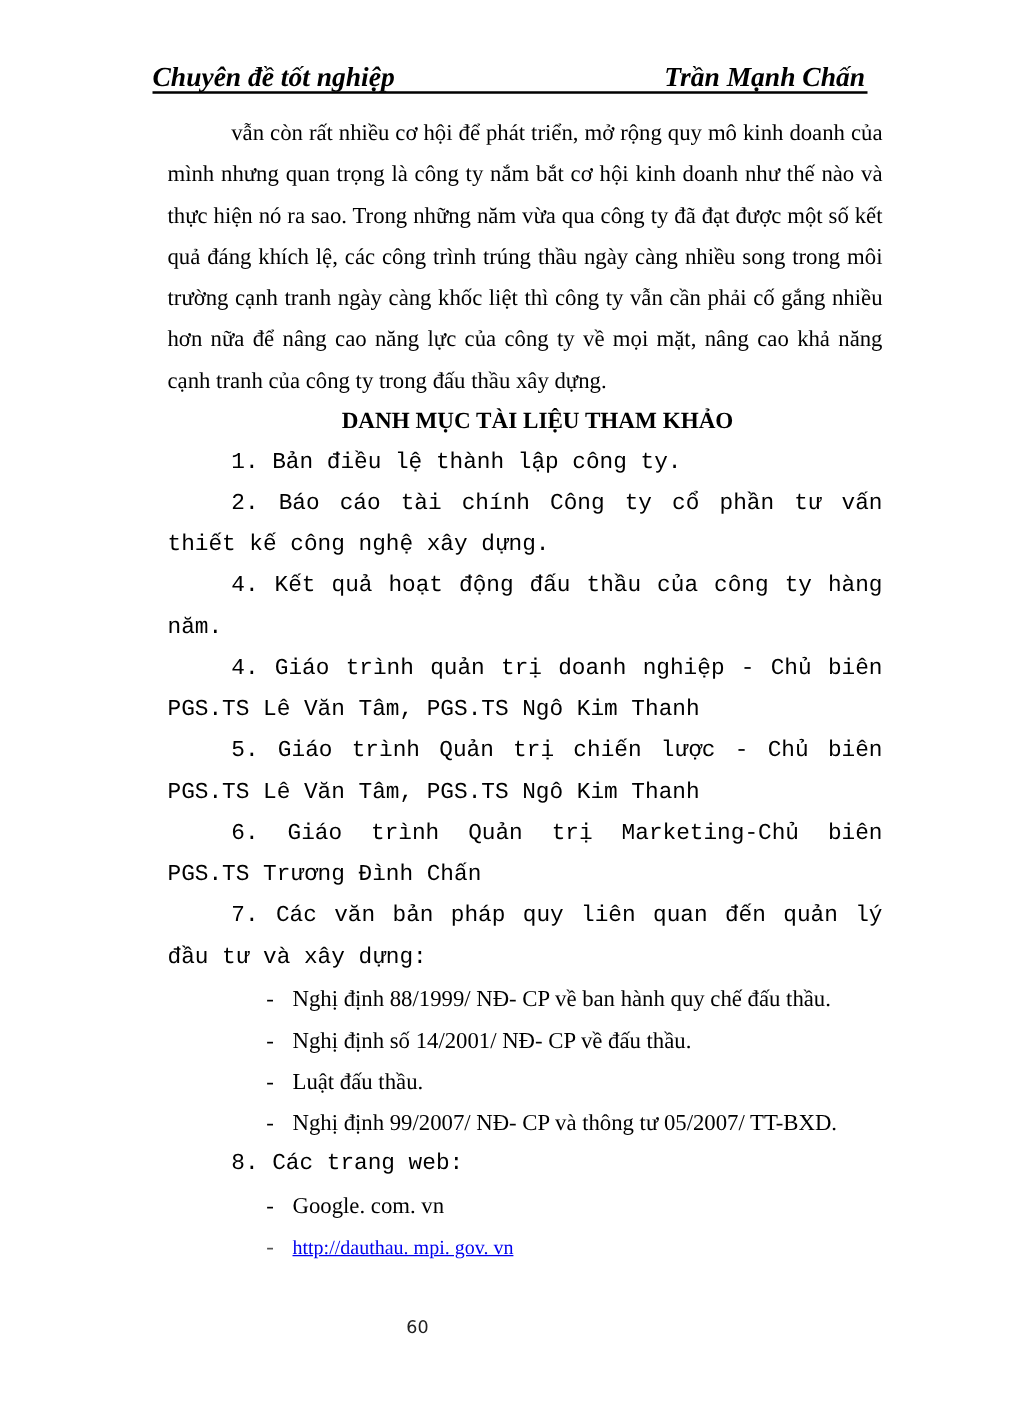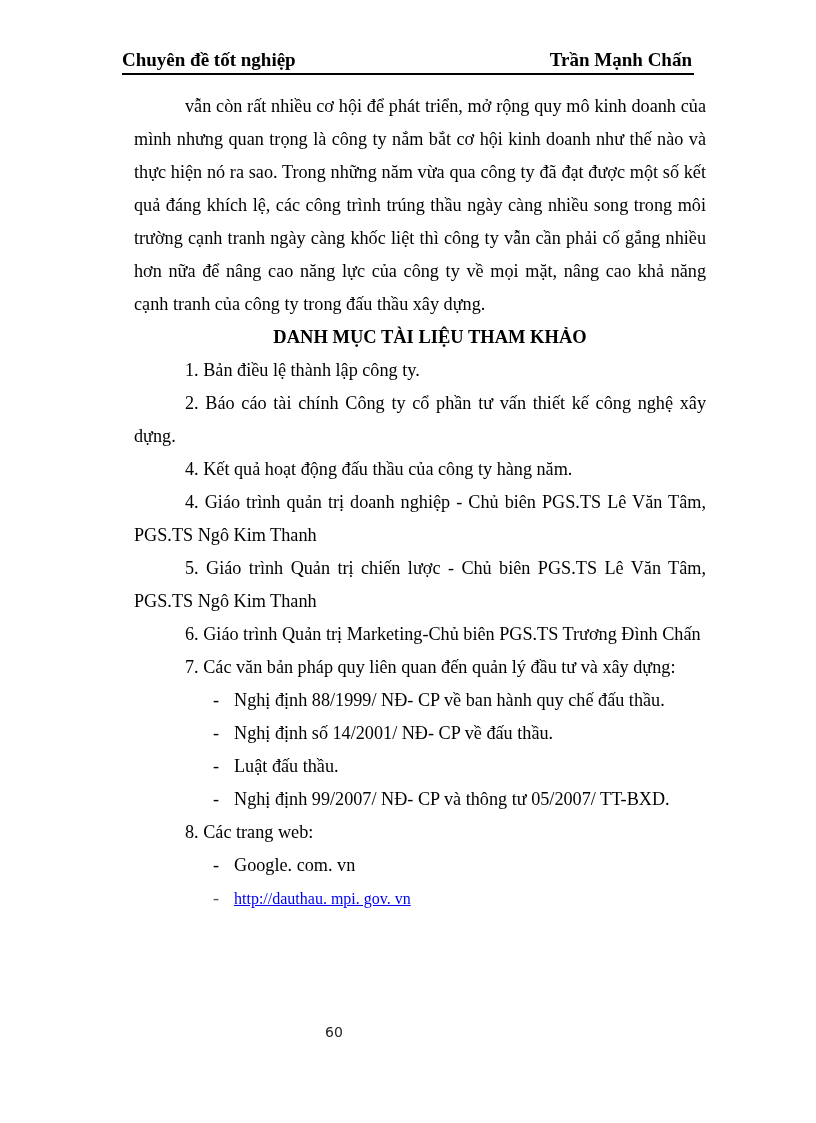--- a/index.html
+++ b/index.html
@@ -4,43 +4,43 @@
 <style>
   html, body { margin: 0; padding: 0; background: #ffffff; }
   body {
     width: 816px; height: 1123px; position: relative; overflow: hidden;
     font-family: "Liberation Serif", "DejaVu Serif", serif;
     color: #000;
   }
   .header {
     position: absolute; left: 122px; top: 47px; width: 572px; height: 26px;
     border-bottom: 2px solid #000;
-    font-weight: bold; font-size: 19px;
+    font-style: italic; font-weight: bold; font-size: 22px;
   }
   .header .left { position: absolute; left: 0; top: 2px; }
   .header .right { position: absolute; right: 2px; top: 2px; }
   .body-text {
     position: absolute; left: 134px; top: 90px; width: 572px;
     font-size: 18.2px; line-height: 33px; text-align: justify;
   }
   .para { margin: 0; text-indent: 51px; }
   .title {
     margin: 0; text-align: center; font-weight: bold; font-size: 18.5px;
     line-height: 33px; padding-left: 20px;
   }
-  .ref { margin: 0; text-indent: 51px; }
+  .ref { margin: 0; text-indent: 51px; font-family: Liberation Mono, monospace; }
   .sub {
     margin: 0; padding-left: 78px; position: relative; text-align: left;
   }
   .sub .dash { position: absolute; left: 79px; }
   .sub .txt { margin-left: 22px; }
   .sub .dash.grey { color: #555; }
   .link { color: #0000ee; text-decoration: underline; font-size: 16px; }
   .page-number {
-    position: absolute; left: 0; width: 668px; top: 1024px; text-align: center;
+    position: absolute; left: 0; width: 668px; top: 1054px; text-align: center;
     font-family: "DejaVu Sans", sans-serif; font-size: 14px; color: #222;
   }
 </style>
 </head>
 <body>
 
 <div class="header">
   <span class="left">Chuyên đề tốt nghiệp</span>
   <span class="right">Trần Mạnh Chấn</span>
 </div>

